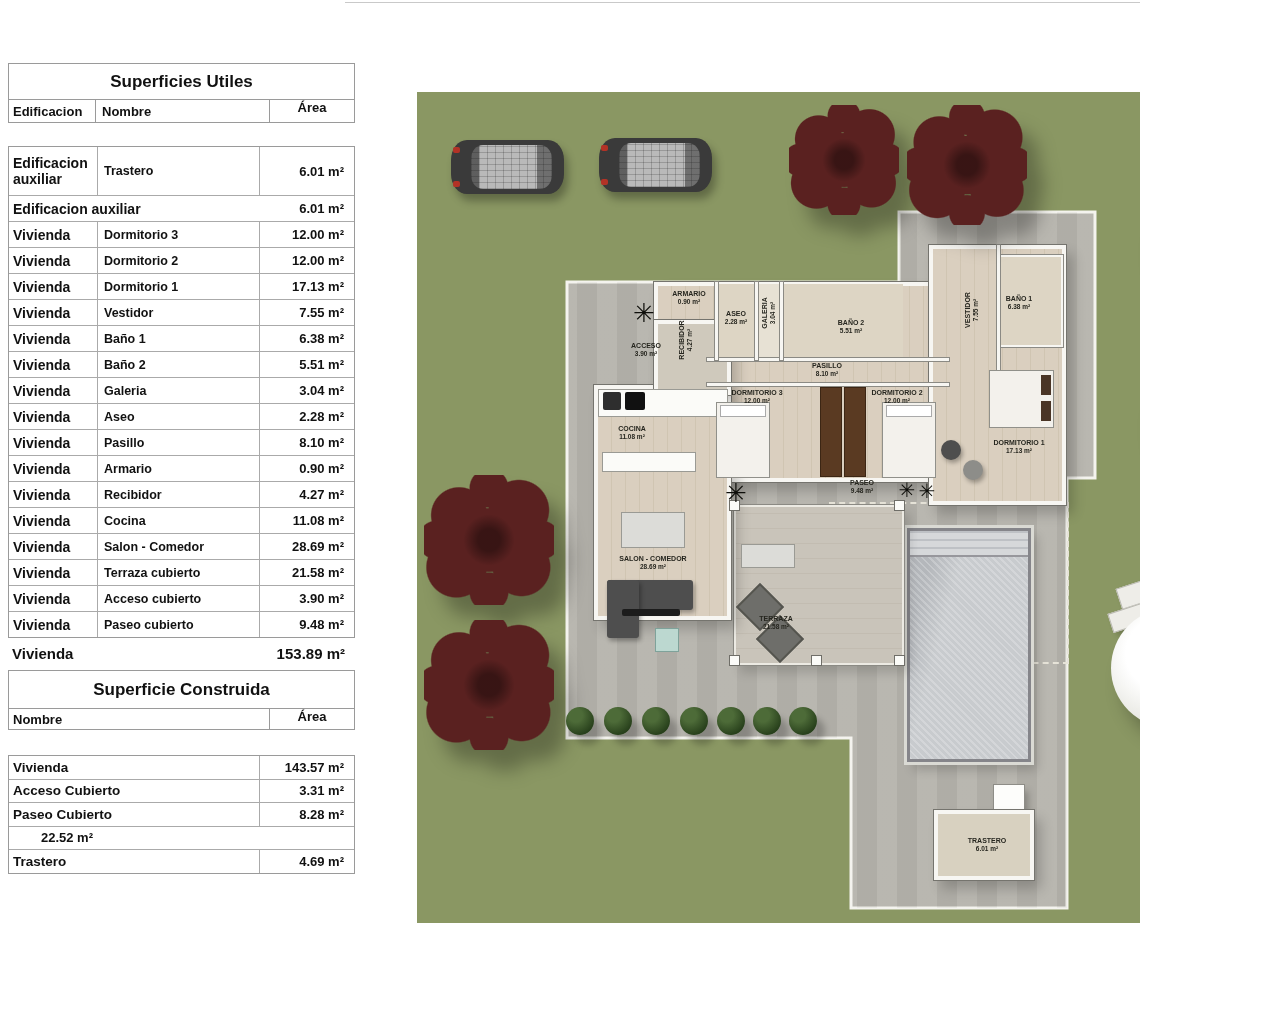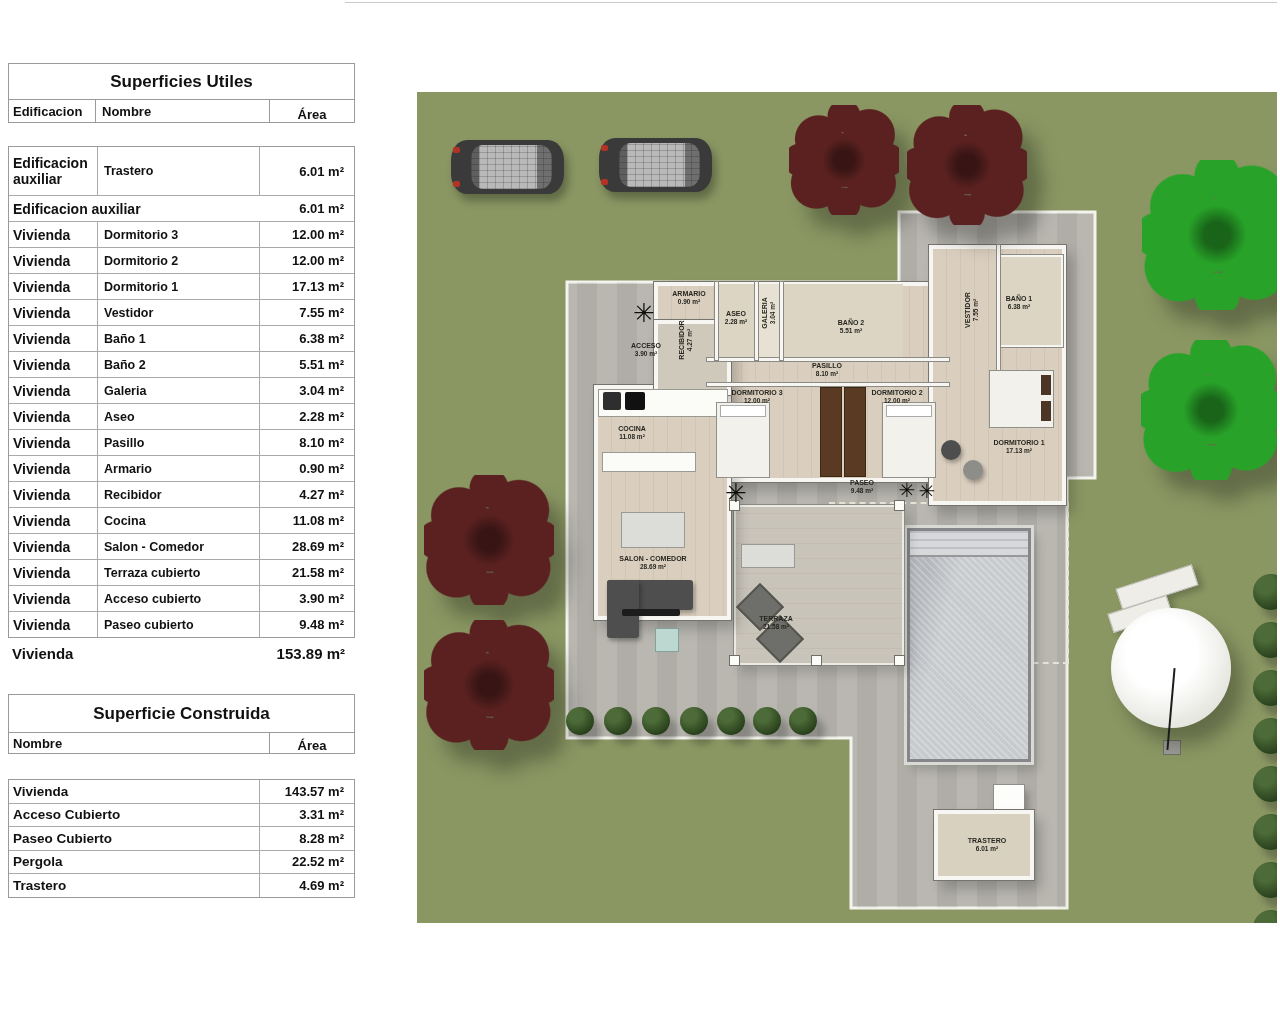--- a/index.html
+++ b/index.html
@@ -1,26 +1,26 @@
 <!DOCTYPE html>
 <html><head>
 <meta charset="utf-8">
 <style>
   html,body{margin:0;padding:0;background:#fff;}
-  .page{position:relative;width:1277px;height:1024px;background:#fff;overflow:hidden;
+  .page{position:relative;width:1140px;height:1024px;background:#fff;overflow:hidden;
         font-family:"Liberation Sans",sans-serif;color:#111;}
   .top-rule{position:absolute;left:345px;top:2px;width:935px;height:1px;background:#c9c9c9;}
 
   
   .tbl{position:absolute;left:8px;width:347px;font-weight:700;}
-  .t1{top:63px;} .t2{top:694px;}
+  .t1{top:63px;} .t2{top:670px;}
   .box{border:1px solid #9a9a9a;background:#fff;}
   .title-row{height:35px;display:flex;align-items:center;justify-content:center;
              font-size:17px;border-bottom:1px solid #9a9a9a;}
-  .hrow{display:flex;align-items:flex-end;height:22px;font-size:13px;}
+  .hrow{display:flex;align-items:flex-start;height:22px;font-size:13px;}
   .hc1{width:82px;padding-left:4px;border-right:1px solid #9a9a9a;align-self:stretch;display:flex;align-items:center;}
   .hc2{flex:1;padding-left:6px;border-right:1px solid #9a9a9a;align-self:stretch;display:flex;align-items:center;}
   .hc3{width:84px;text-align:center;}
   .data-box{margin-top:23px;}
   .trow{display:flex;align-items:stretch;min-height:25px;border-top:1px solid #aaa;}
   .trow:first-child{border-top:none;}
   .trow.tall{min-height:48px;}
   .c1{width:82px;padding:1px 2px 1px 4px;font-size:14px;border-right:1px solid #aaa;display:flex;align-items:center;}
   .c2{flex:1;padding-left:6px;font-size:12.5px;border-right:1px solid #aaa;display:flex;align-items:center;}
   .c3{width:84px;padding-right:10px;font-size:13px;display:flex;align-items:center;justify-content:flex-end;}
@@ -241,21 +241,20 @@
         </div>
         <div class="trow">
           <div class="cn">Acceso Cubierto</div>
           <div class="c3">3.31 m²</div>
         </div>
         <div class="trow">
           <div class="cn">Paseo Cubierto</div>
           <div class="c3">8.28 m²</div>
         </div>
         <div class="trow">
-          <div class="cn">Pergola</div>
           <div class="c3">22.52 m²</div>
         </div>
         <div class="trow">
           <div class="cn">Trastero</div>
           <div class="c3">4.69 m²</div>
         </div>
       </div>
   </section>
 
   <div class="plan">

